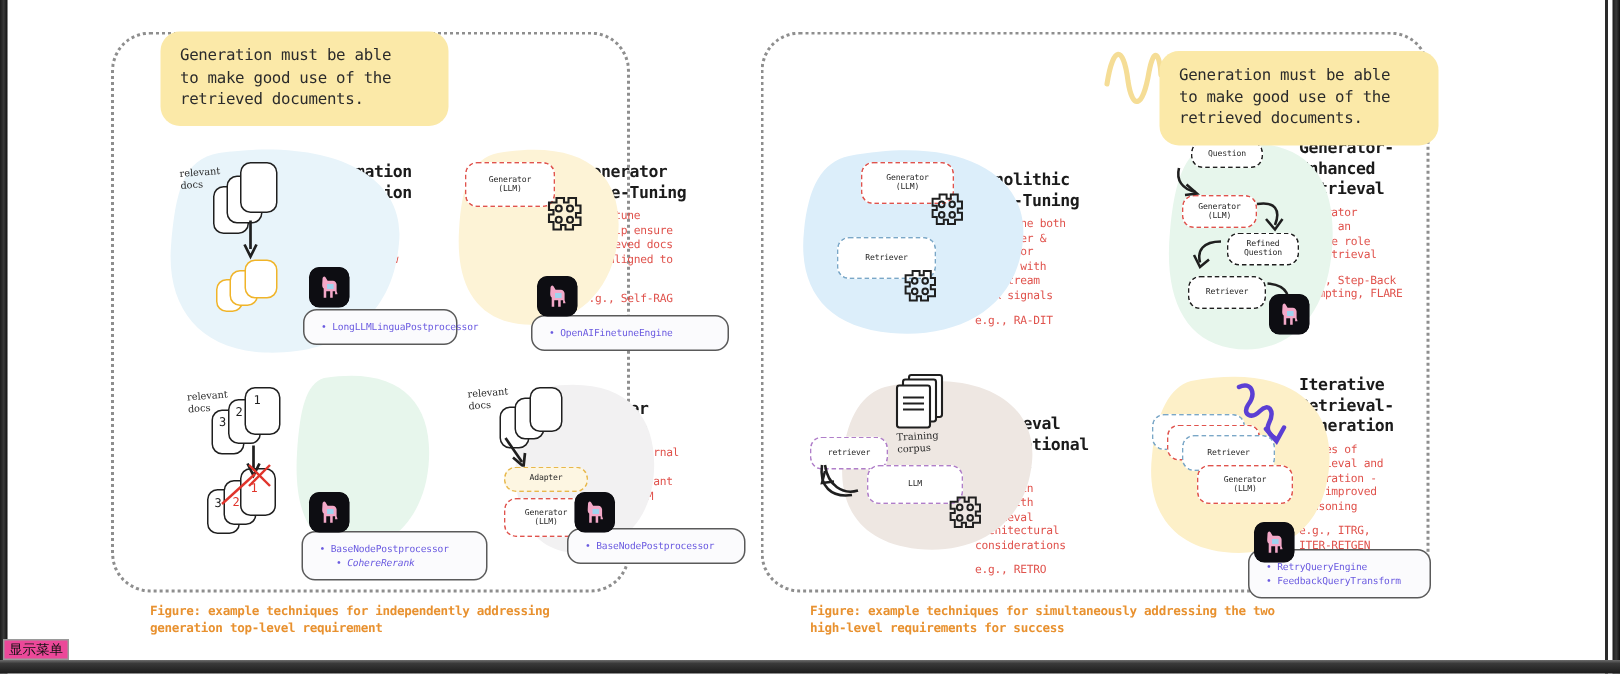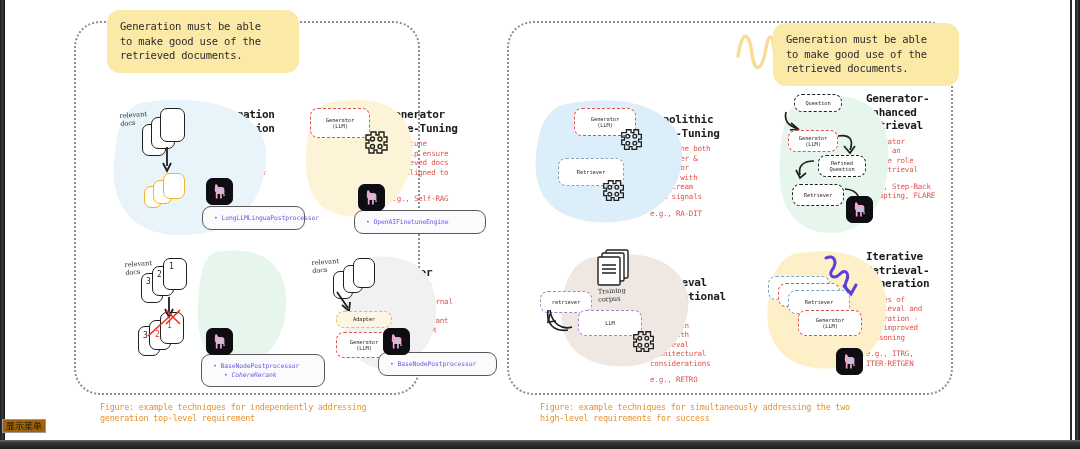--- a/index.html
+++ b/index.html
@@ -12,21 +12,21 @@
   }
 
   
   #viewer { position: absolute; inset: 0; background: #ffffff; }
   .edge-bar { position: absolute; top: 0; bottom: 0; width: 5px; background: linear-gradient(to right,#1c1c1c,#3a3a3a,#111); }
   .edge-left  { left: 0; }
   .edge-right { right: 0; }
   .edge-right2 { right: 8px; width: 2px; background: #2a2a2a; }
   .bottom-bar { position: absolute; left: 0; right: 0; bottom: 0; height: 9px;
                 background: linear-gradient(to bottom,#6d6d6d 0%,#3a3a3a 25%,#1b1b1b 100%); }
-  .tooltip { position: absolute; left: 2px; bottom: 16px; background: #a16207; color: #111;
+  .tooltip { position: absolute; left: 2px; bottom: 9px; background: #ec4899; color: #111;
              border: 1px solid #9a9a9a; font-family: Liberation Serif, serif;
              font-size: 9px; line-height: 12px; padding: 0 3px; white-space: nowrap; z-index: 40; }
 
   
   #slide { position: absolute; left: 10px; top: 0; right: 12px; bottom: 9px; background: #fff; }
 
   
   .panel {
     position: absolute;
     border: 2px dotted #8e8e8e;
@@ -40,20 +40,21 @@
     position: absolute;
     background: #fbe9a8;
     border-radius: 13px;
     color: #2b2b2b;
     font-size: 10.5px;
     line-height: 14.5px;
     padding: 9px 12px 10px 13px;
     white-space: pre-line;
     letter-spacing: -0.2px;
     z-index: 12;
+    margin-top: 11px;
   }
   #callout-gen-left  { left: 97px;  top: 10px; width: 192px; }
   #callout-retrieval { left: 517px; top: 10px; width: 206px; }
   #callout-gen-right { left: 763px; top: 23px; width: 186px; }
 
   .squiggle { position: absolute; left: 726px; top: 24px; width: 40px; height: 50px; z-index: 11; }
 
   
   .tech { position: absolute; }
   .tech-title {
@@ -126,21 +127,21 @@
     line-height: 7.5px; color: #2a2a2a; white-space: pre-line;
     transform: rotate(-4deg); z-index: 5;
   }
 
   .gear { position: absolute; z-index: 6; }
 
   
   .caption {
     position: absolute;
     color: #e8912f; font-size: 8.4px; line-height: 11px;
-    white-space: pre-line; letter-spacing: -0.2px;
+    white-space: pre-line; letter-spacing: -0.2px; font-weight: bold;
   }
   #caption-left  { left: 90px;  top: 402px; }
   #caption-right { left: 530px; top: 402px; }
 </style>
 </head>
 <body>
 
 <div id="viewer">
 
   <div class="edge-bar edge-left"></div>
@@ -539,20 +540,24 @@
     </div>
 
     <div class="llama" style="left:826px; top:348px;">
       <svg width="27" height="27" viewBox="0 0 27 27">
         <rect width="27" height="27" rx="7" fill="#0d0d12"></rect>
         <path d="M9 8 c0-1.6 1.3-2.2 2-1.2 l1.4 2.3 3.4 0 c1.6 0 2.6 1.2 2.6 2.6 l0 4.2 c0 1 .6 1.3 .6 2.2 l-1.6 0 0-2 -1.6 0 0 4.4 -1.7 0 0-4.4 -2.6 0 0 4.4 -1.7 0 0-6.2 c-0.9-0.7-1-1.6-1-2.7 z" fill="#f3a8c8"></path>
         <path d="M12 11.4 l4.4 0 0 3.2 -4.4 0 z" fill="#9fd3ef"></path>
       </svg>
     </div>
 
+    <div class="pill" style="left:822px; top:366px; width:122px;">
+      <div class="pill-line">RetryQueryEngine</div>
+      <div class="pill-line">FeedbackQueryTransform</div>
+    </div>
 
     <div class="caption" id="caption-right">Figure: example techniques for simultaneously addressing the two
 high-level requirements for success</div>
 
   </div>
 
   <div class="bottom-bar"></div>
   <div class="tooltip">显示菜单</div>
 </div>
 

